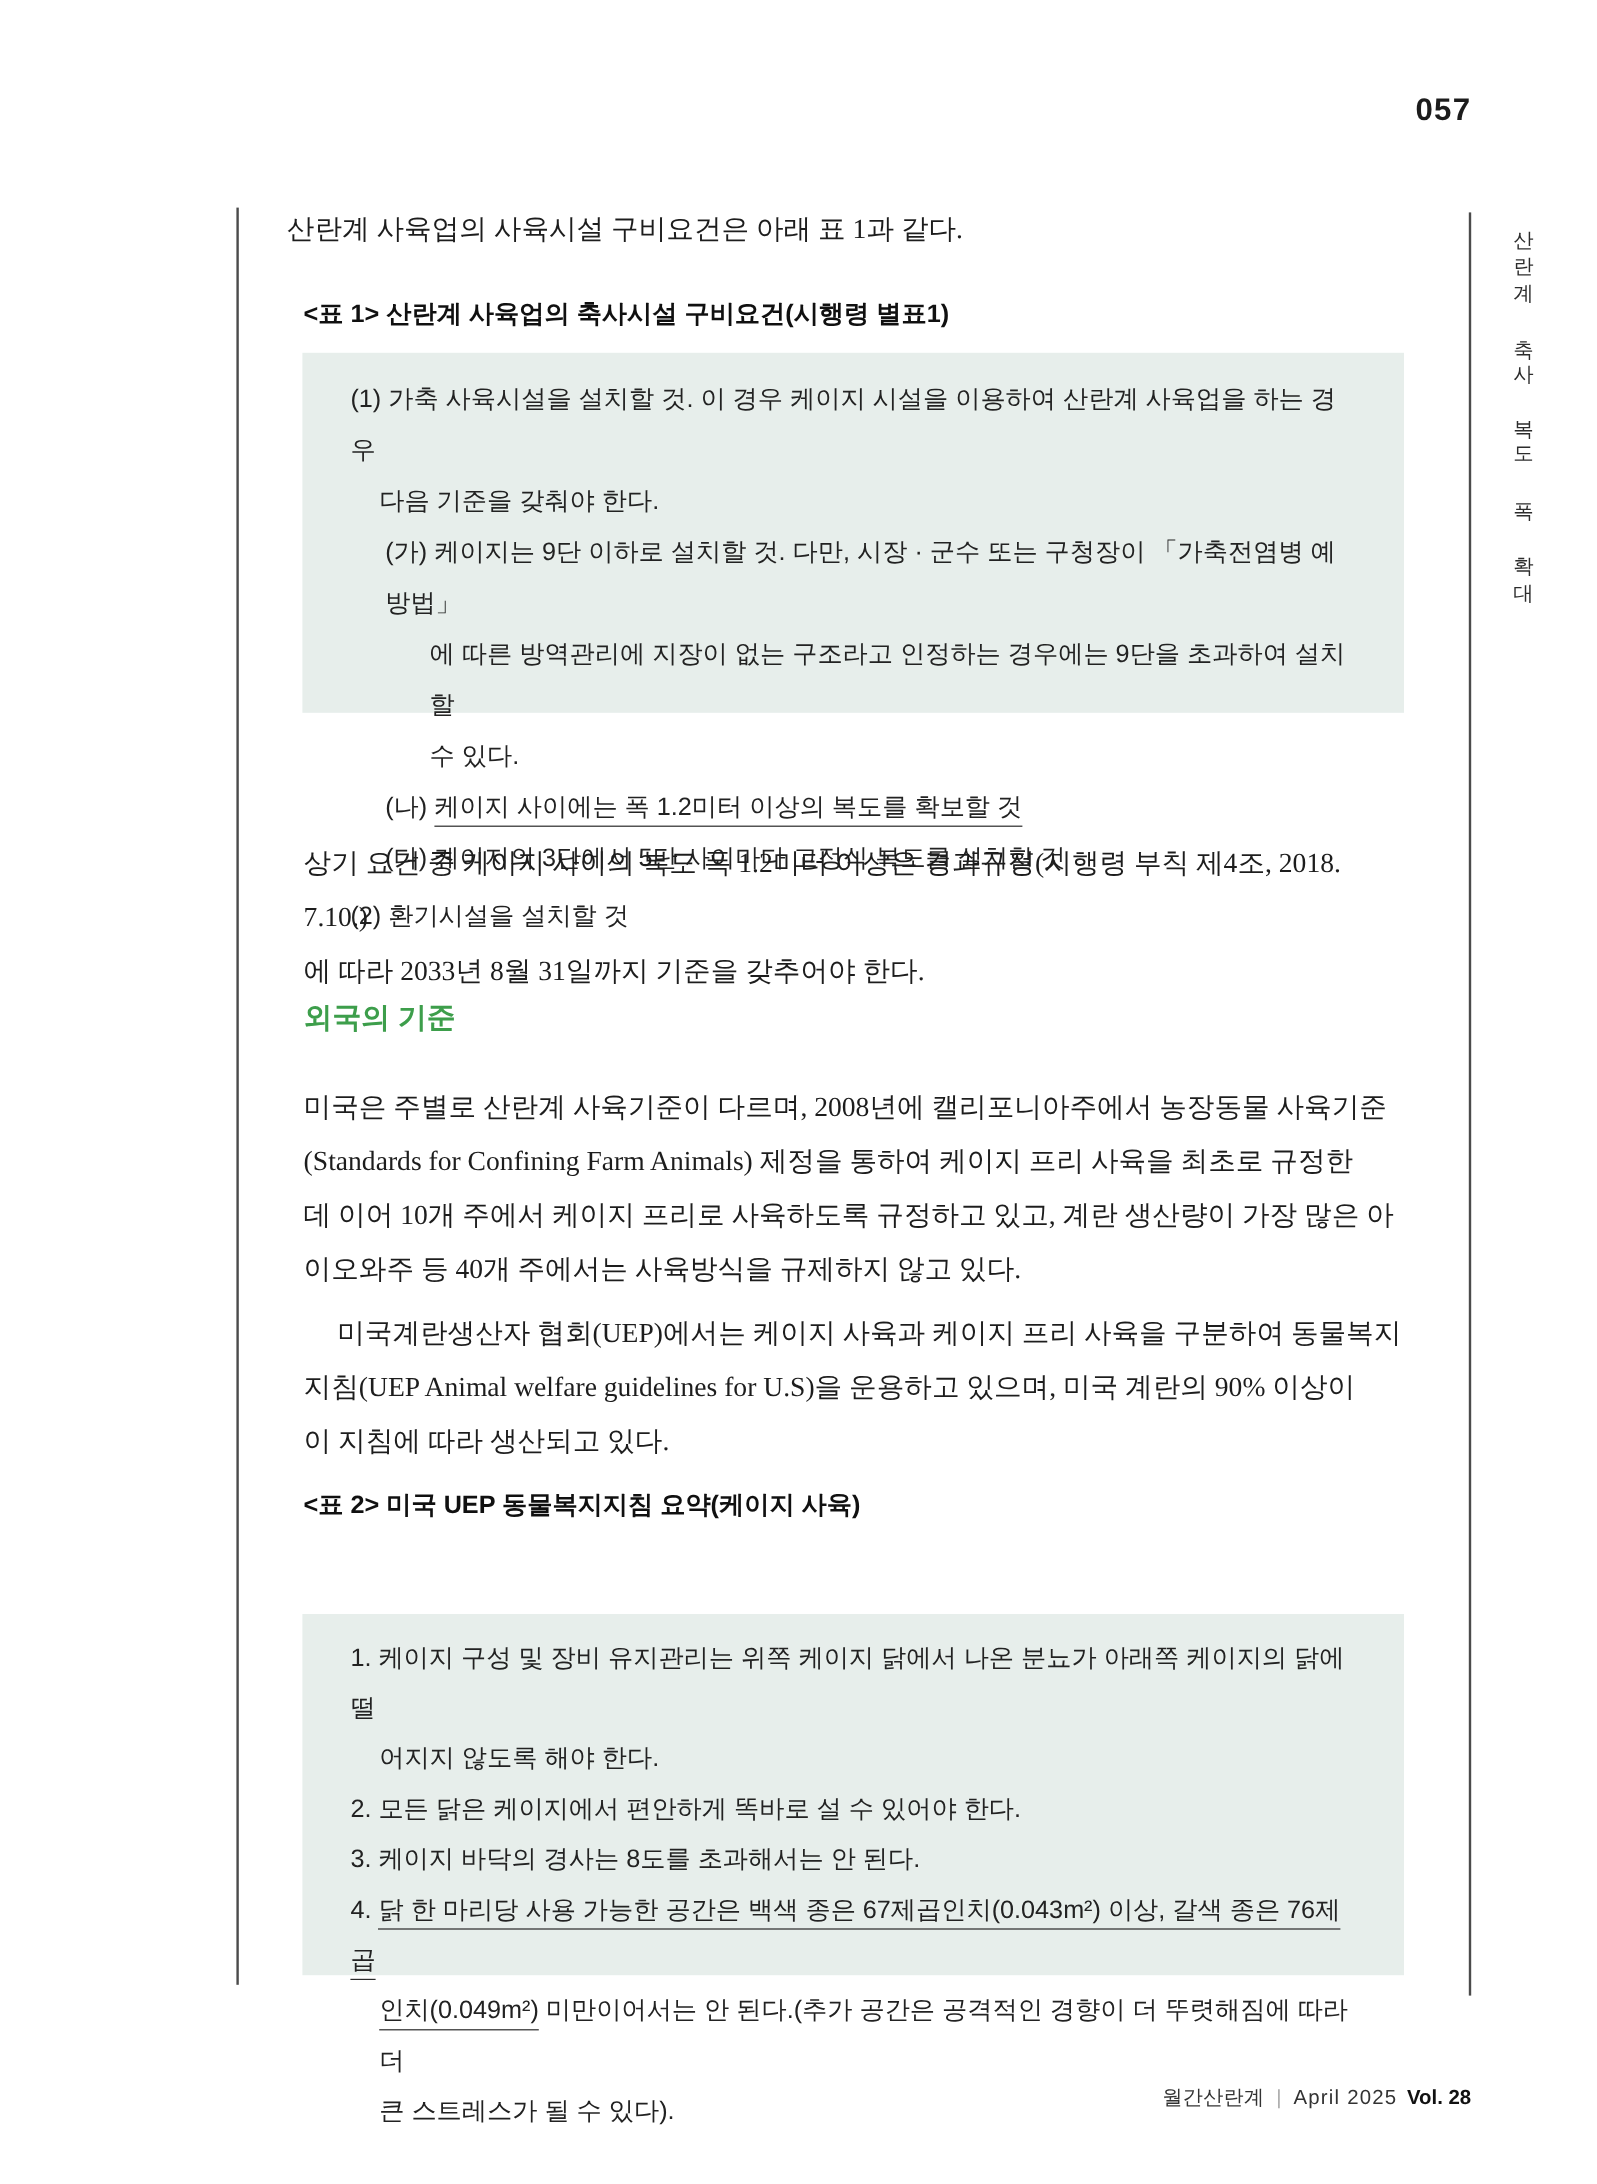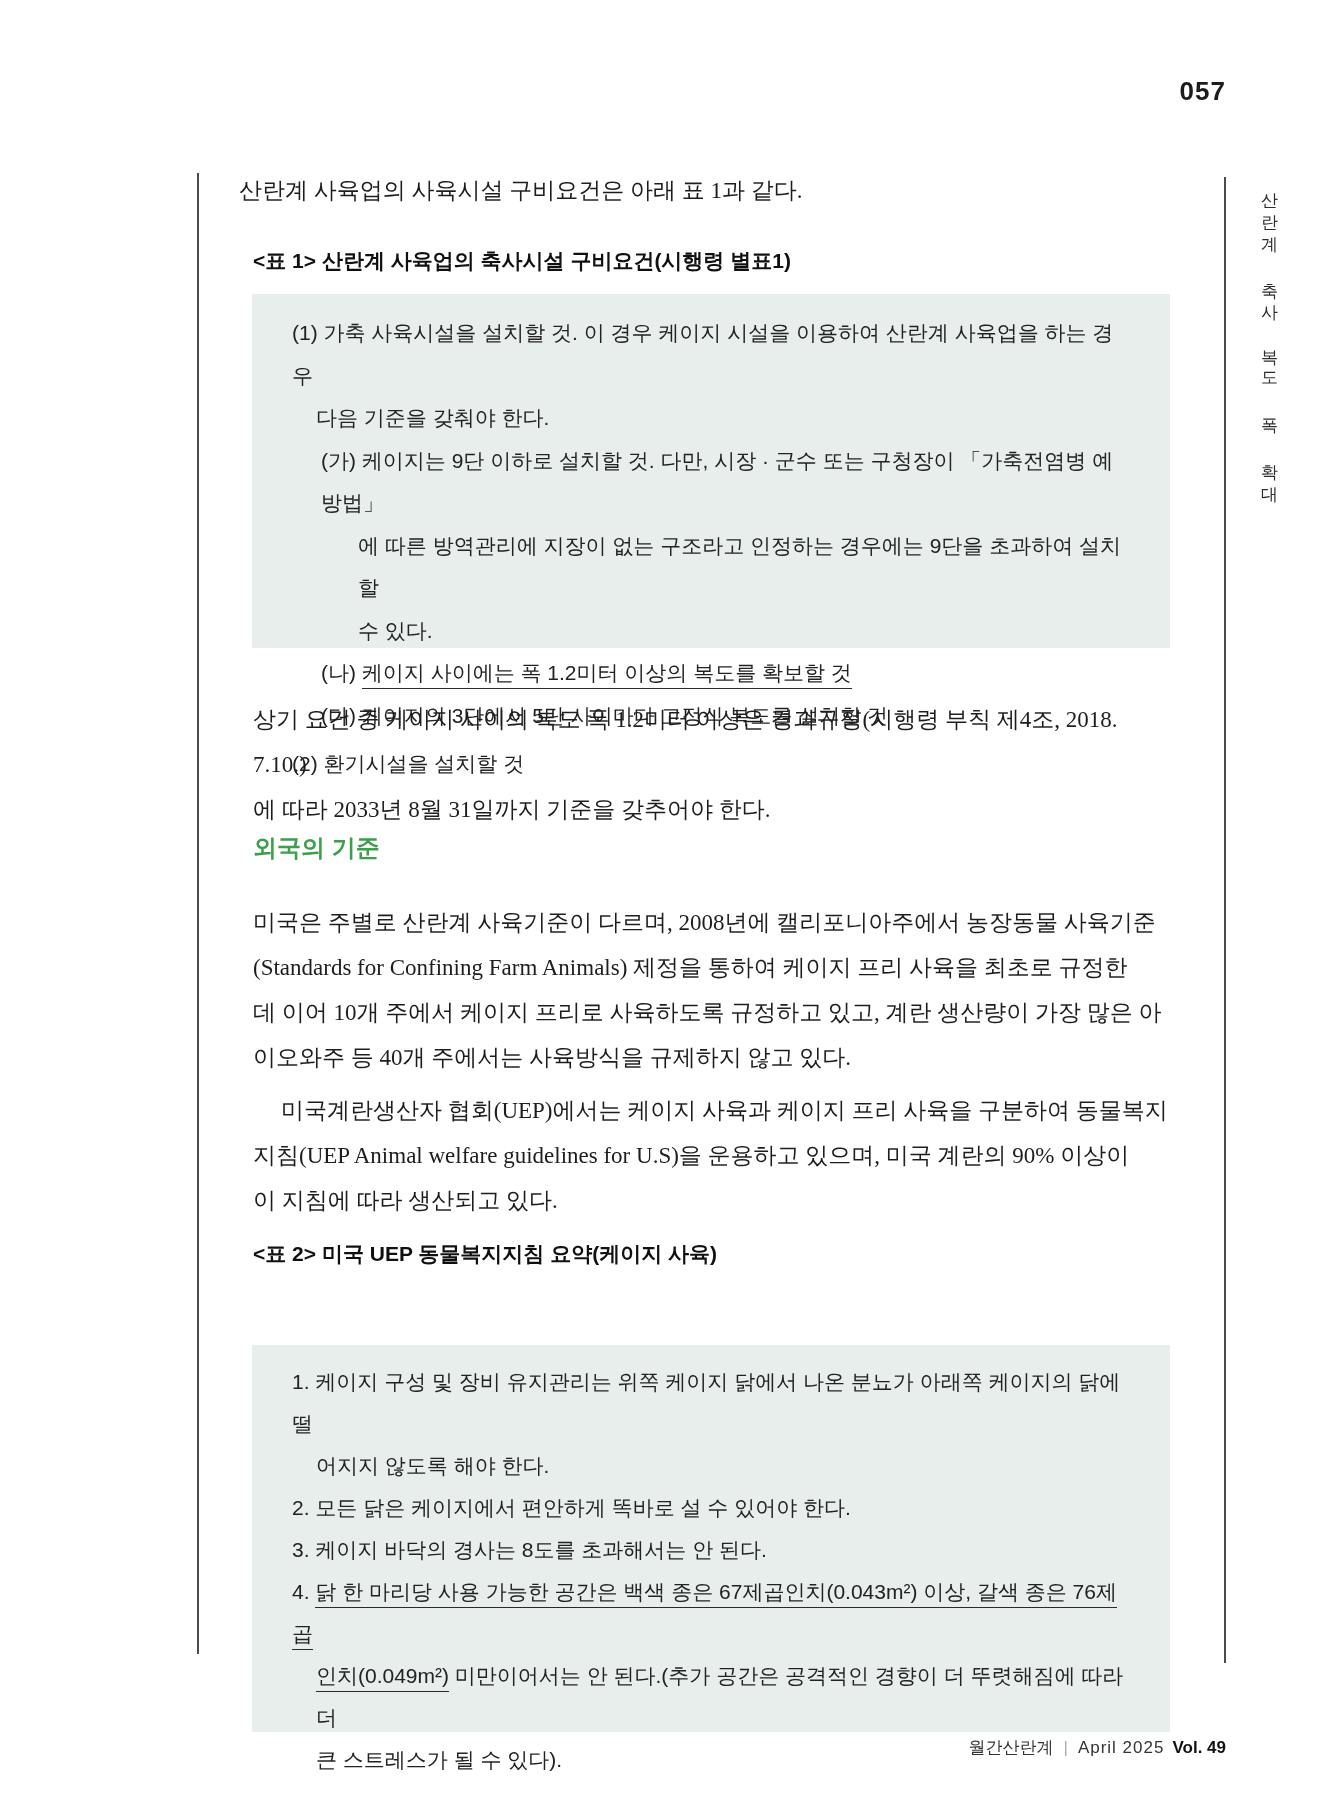--- a/index.html
+++ b/index.html
@@ -12,22 +12,22 @@
   #right-rule{left:1224px;top:177px;height:1486px;}
   #side-title{left:1258px;top:180px;writing-mode:vertical-rl;text-orientation:upright;
               font-size:17px;letter-spacing:5px;color:#2c2c2c;}
   .serif{font-family:"Liberation Serif",serif;font-size:23px;line-height:45px;color:#1d1d1d;}
   #intro{left:239px;top:168px;width:918px;}
   .caption{font-size:21px;font-weight:bold;color:#101010;}
   #caption1{left:253px;top:247px;}
   #caption2{left:253px;top:1240px;}
   .graybox{position:absolute;left:252px;width:918px;background:#e7eeeb;
            font-size:21px;line-height:42.5px;color:#222222;padding:18px 40px 0 40px;box-sizing:border-box;}
-  #box1{top:294px;height:354px;}
-  #box2{top:1345px;height:387px;line-height:42px;padding-top:16px;}
+  #box1{top:294px;height:300px;}
+  #box2{top:1345px;height:301px;line-height:42px;padding-top:16px;}
   .graybox .t1{margin-left:0;}
   .graybox .t1c{margin-left:24px;}
   .graybox .t2{margin-left:29px;}
   .graybox .t2c{margin-left:66px;}
   .graybox .gap{margin-top:6px;}
   .u{border-bottom:1.5px solid #2a2a2a;padding-bottom:4px;}
   #after1{left:253px;top:697px;width:918px;}
   #section-heading{left:253px;top:832px;font-size:24px;font-weight:bold;color:#3d9e4b;}
   #para1{left:253px;top:900px;width:918px;}
   #para2{left:253px;top:1088px;width:918px;}
@@ -90,16 +90,16 @@
       <div class="t1"><span>1. 케이지 구성 및 장비 유지관리는 위쪽 케이지 닭에서 나온 분뇨가 아래쪽 케이지의 닭에 떨</span></div>
       <div class="t1c"><span>어지지 않도록 해야 한다.</span></div>
       <div class="t1"><span>2. 모든 닭은 케이지에서 편안하게 똑바로 설 수 있어야 한다.</span></div>
       <div class="t1"><span>3. 케이지 바닥의 경사는 8도를 초과해서는 안 된다.</span></div>
       <div class="t1"><span>4. </span><span class="u">닭 한 마리당 사용 가능한 공간은 백색 종은 67제곱인치(0.043m²) 이상, 갈색 종은 76제곱</span></div>
       <div class="t1c"><span class="u">인치(0.049m²)</span><span> 미만이어서는 안 된다.(추가 공간은 공격적인 경향이 더 뚜렷해짐에 따라 더</span></div>
       <div class="t1c"><span>큰 스트레스가 될 수 있다).</span></div>
     </div>
 
   <div class="abs" id="footer">
-    <span>월간산란계</span><span class="div">|</span><span class="issue">April 2025</span><span class="vol">Vol. 49</span>
+    <span>월간산란계</span><span class="div">|</span><span class="issue">April 2025</span><span class="vol">Vol. 28</span>
   </div>
 
 </div>
 
 </body></html>

